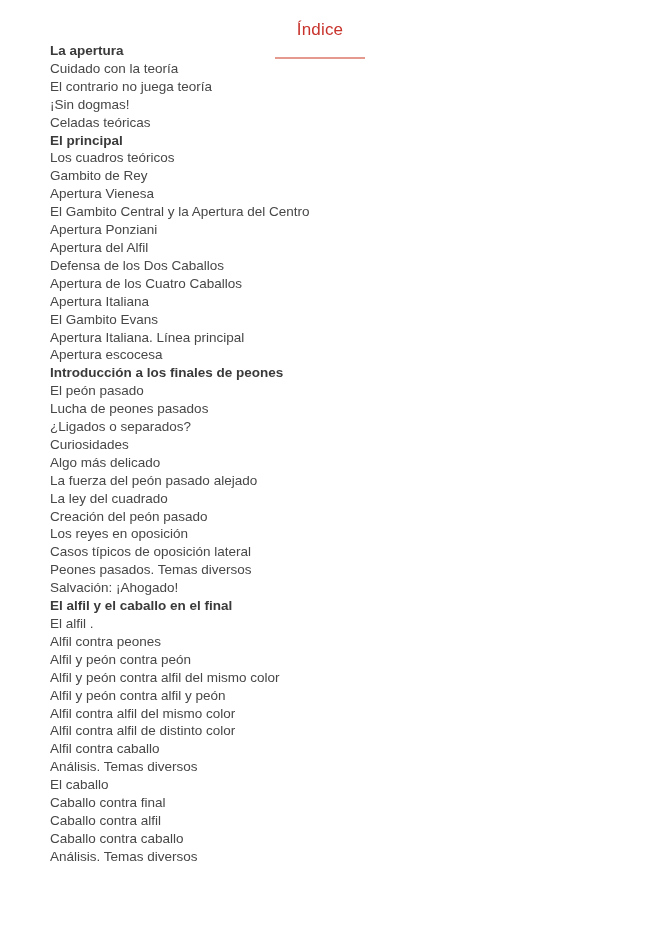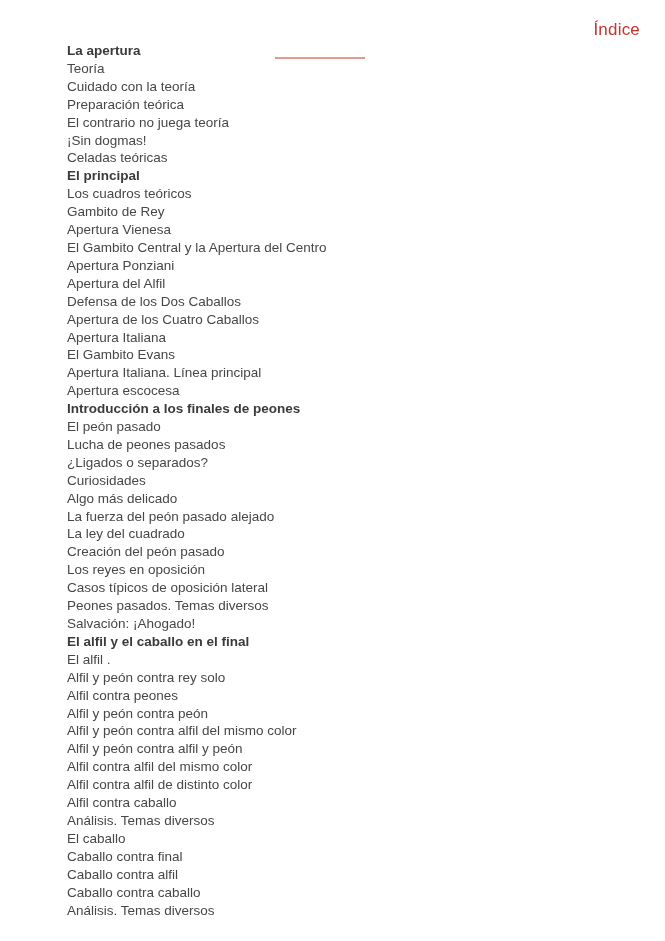--- a/index.html
+++ b/index.html
@@ -17,38 +17,38 @@
   .page {
     position: relative;
     width: 665px;
     height: 941px;
   }
   .page-title {
     position: absolute;
     top: 20px;
     left: 0;
     width: 640px;
-    text-align: right;
+    text-align: center;
     font-size: 17px;
     font-weight: 400;
     color: var(--title-color, #c8332c);
     letter-spacing: 0.2px;
   }
   .title-underline {
     position: absolute;
     top: 57px;
     left: 275px;
     width: 90px;
     height: 2px;
     background: var(--underline-color, #e59a8f);
   }
   .toc {
     position: absolute;
     top: 42px;
-    left: 67px;
+    left: 50px;
     width: 560px;
     font-size: 13.5px;
     line-height: 17.9px;
     color: var(--text-color, #474747);
   }
   .toc-item {
     white-space: nowrap;
   }
   .toc-item.bold {
     font-weight: 700;
@@ -56,23 +56,21 @@
   }
 </style>
 </head>
 <body>
 
 <div class="page">
   <div class="page-title">Índice</div>
   <div class="title-underline"></div>
   <div class="toc">
       <div class="toc-item bold">La apertura</div>
-      <div class="toc-item">Teoría</div>
       <div class="toc-item">Cuidado con la teoría</div>
-      <div class="toc-item">Preparación teórica</div>
       <div class="toc-item">El contrario no juega teoría</div>
       <div class="toc-item">¡Sin dogmas!</div>
       <div class="toc-item">Celadas teóricas</div>
       <div class="toc-item bold">El principal</div>
       <div class="toc-item">Los cuadros teóricos</div>
       <div class="toc-item">Gambito de Rey</div>
       <div class="toc-item">Apertura Vienesa</div>
       <div class="toc-item">El Gambito Central y la Apertura del Centro</div>
       <div class="toc-item">Apertura Ponziani</div>
       <div class="toc-item">Apertura del Alfil</div>
@@ -90,21 +88,20 @@
       <div class="toc-item">Algo más delicado</div>
       <div class="toc-item">La fuerza del peón pasado alejado</div>
       <div class="toc-item">La ley del cuadrado</div>
       <div class="toc-item">Creación del peón pasado</div>
       <div class="toc-item">Los reyes en oposición</div>
       <div class="toc-item">Casos típicos de oposición lateral</div>
       <div class="toc-item">Peones pasados. Temas diversos</div>
       <div class="toc-item">Salvación: ¡Ahogado!</div>
       <div class="toc-item bold">El alfil y el caballo en el final</div>
       <div class="toc-item">El alfil .</div>
-      <div class="toc-item">Alfil y peón contra rey solo</div>
       <div class="toc-item">Alfil contra peones</div>
       <div class="toc-item">Alfil y peón contra peón</div>
       <div class="toc-item">Alfil y peón contra alfil del mismo color</div>
       <div class="toc-item">Alfil y peón contra alfil y peón</div>
       <div class="toc-item">Alfil contra alfil del mismo color</div>
       <div class="toc-item">Alfil contra alfil de distinto color</div>
       <div class="toc-item">Alfil contra caballo</div>
       <div class="toc-item">Análisis. Temas diversos</div>
       <div class="toc-item">El caballo</div>
       <div class="toc-item">Caballo contra final</div>

